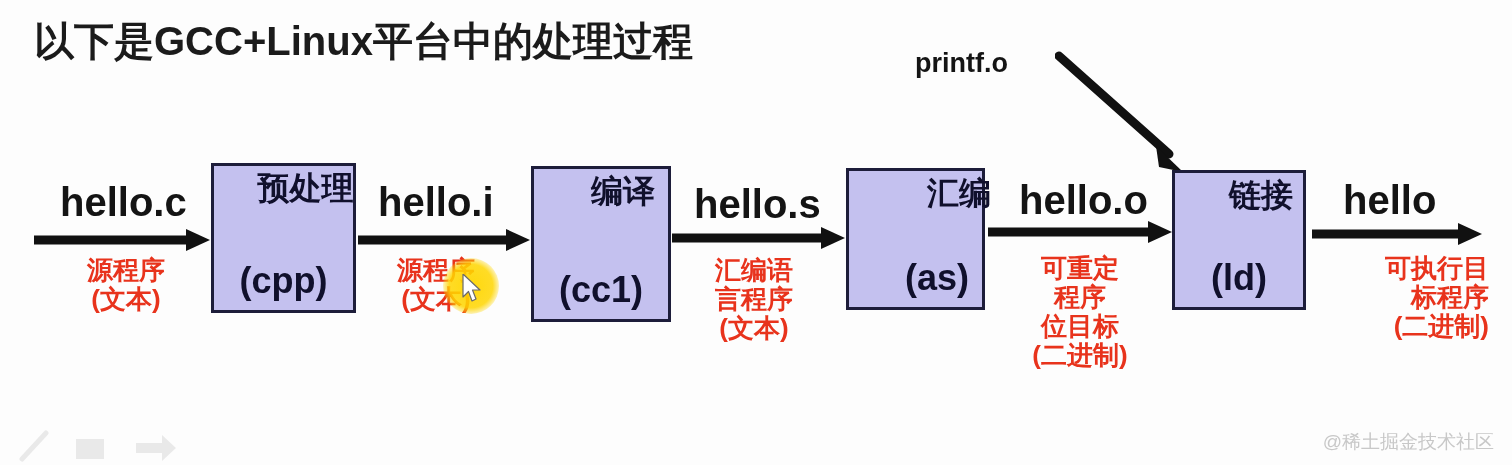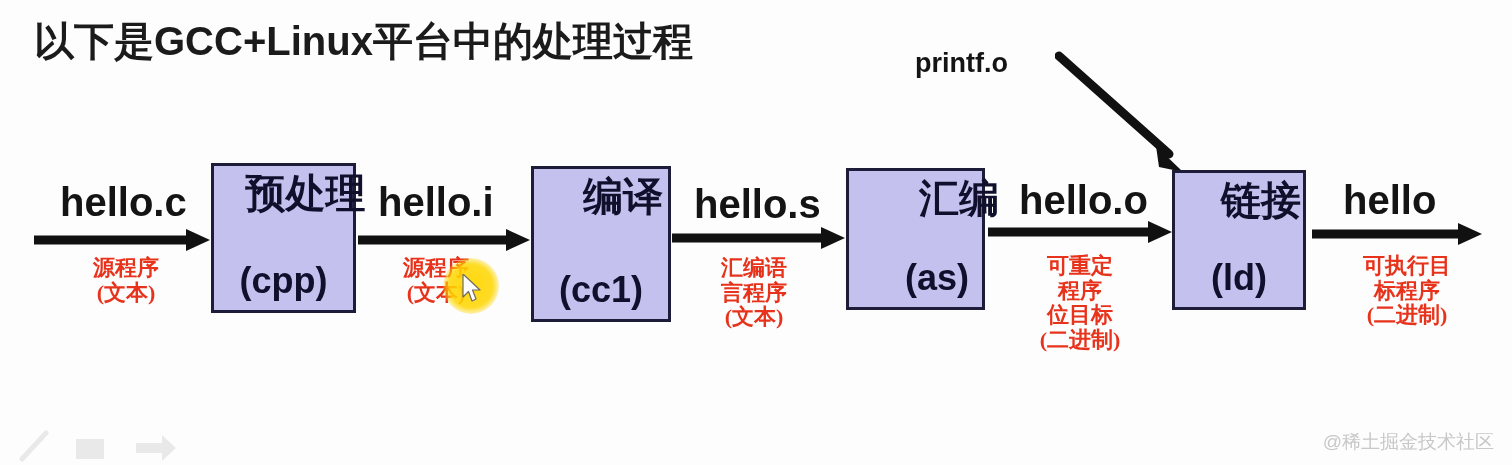--- a/index.html
+++ b/index.html
@@ -38,21 +38,21 @@
     background: #c4c1ef;
     border: 3px solid #1d1d3a;
     display: flex;
     flex-direction: column;
     align-items: center;
     justify-content: space-between;
     padding: 6px 0 10px 0;
     z-index: 4;
   }
   .proc-cn {
-    font-size: 40px;
+    font-size: 32px;
     font-weight: 700;
     color: #10102c;
     line-height: 1.05;
     white-space: nowrap;
     margin-left: 44px;
   }
   .proc-en {
     font-size: 36px;
     font-weight: 700;
     color: #10102c;
@@ -74,28 +74,27 @@
     font-size: 40px;
     font-weight: 700;
     color: #141414;
     white-space: nowrap;
     z-index: 3;
   }
 
   
   .red-label {
     position: absolute;
-    font-size: 22px;
+    font-size: 26px;
     font-weight: 700;
     color: #e8331c;
     line-height: 1.12;
     text-align: center;
     white-space: nowrap;
     z-index: 3;
-    font-family: Liberation Serif, serif;
   }
 
   
   .printf-label {
     position: absolute;
     left: 915px;
     top: 48px;
     font-size: 27px;
     font-weight: 700;
     color: #141414;
@@ -253,21 +252,21 @@
     <div class="proc-en">(ld)</div>
   </div>
 
   <div class="file-label" style="left:1343px; top:178px;">hello</div>
   <div class="arrow" style="left:1312px; top:222px; width:170px;">
     <svg width="170" height="24" viewBox="0 0 170 24">
       <line x1="0" y1="12" x2="152" y2="12" stroke="#111111" stroke-width="9"></line>
       <polygon points="146,1 170,12 146,23" fill="#111111"></polygon>
     </svg>
   </div>
-  <div class="red-label" style="left:1325px; top:254px; width:164px;">
+  <div class="red-label" style="left:1325px; top:254px; width:164px;text-align:right;">
     <div>可执行目</div>
     <div>标程序</div>
     <div>(二进制)</div>
   </div>
 
   <div class="watermark">@稀土掘金技术社区</div>
 
   <div class="tool-strip">
     <span>
       <svg width="34" height="34" viewBox="0 0 34 34">

